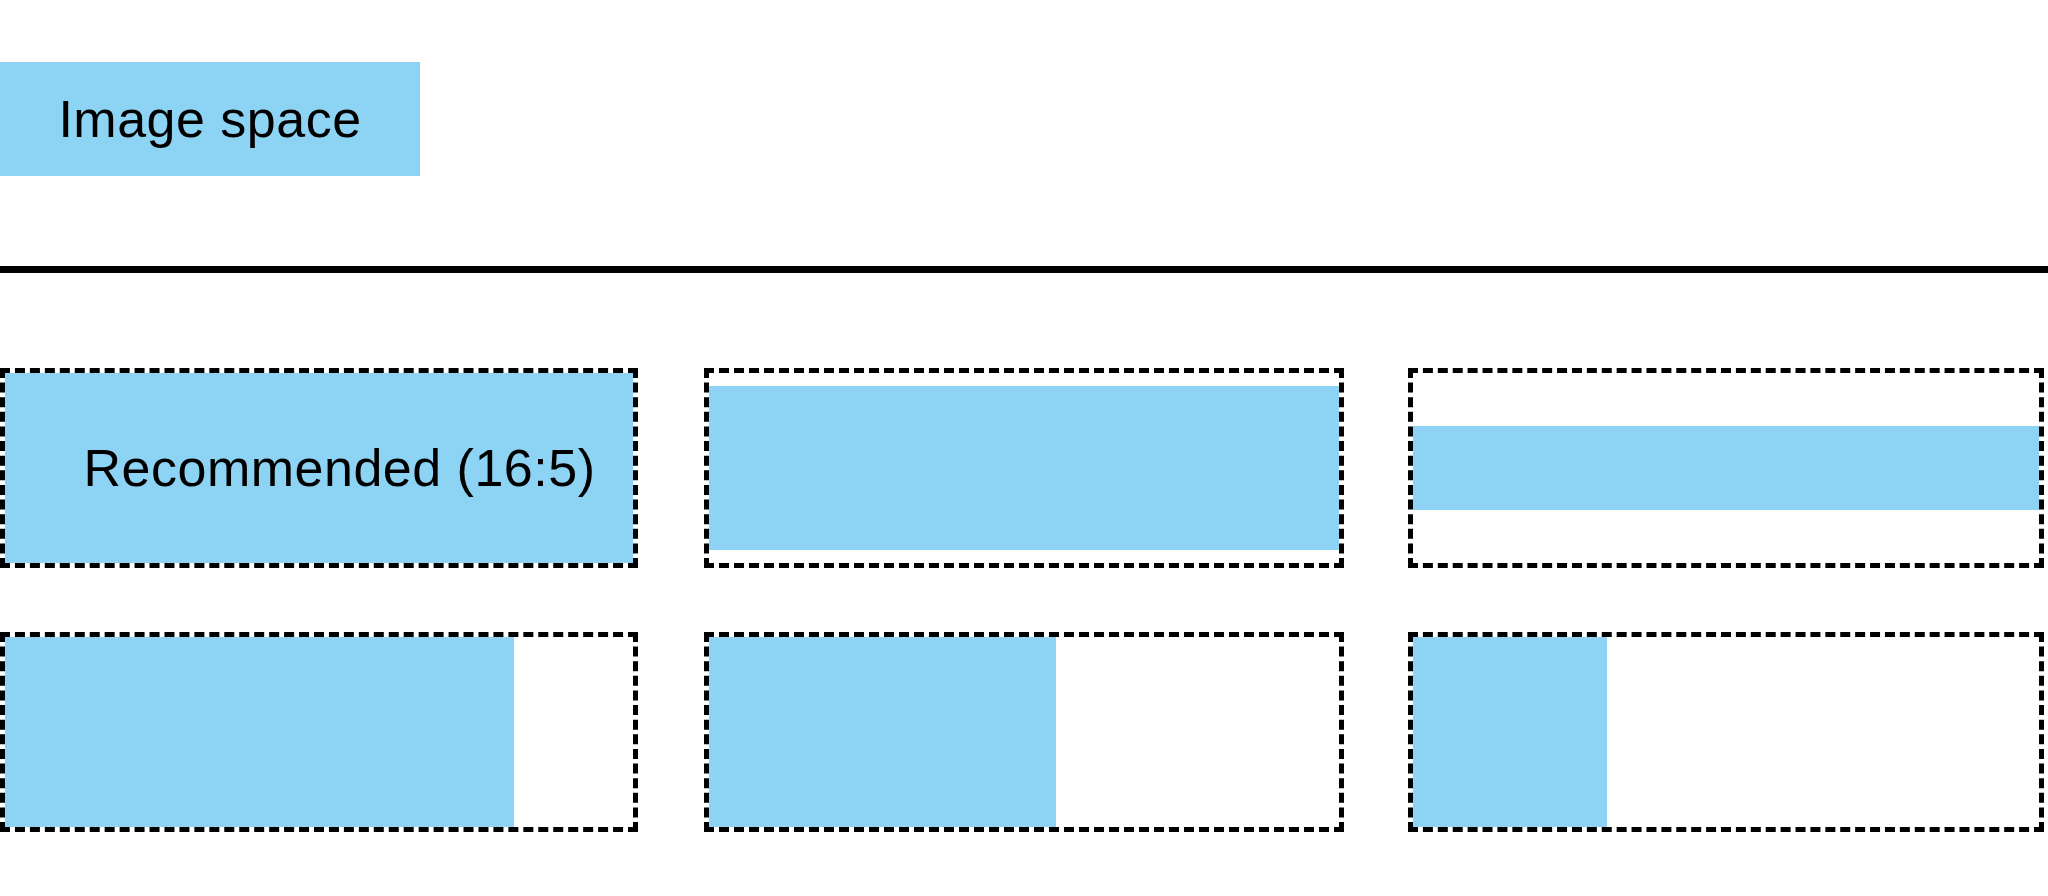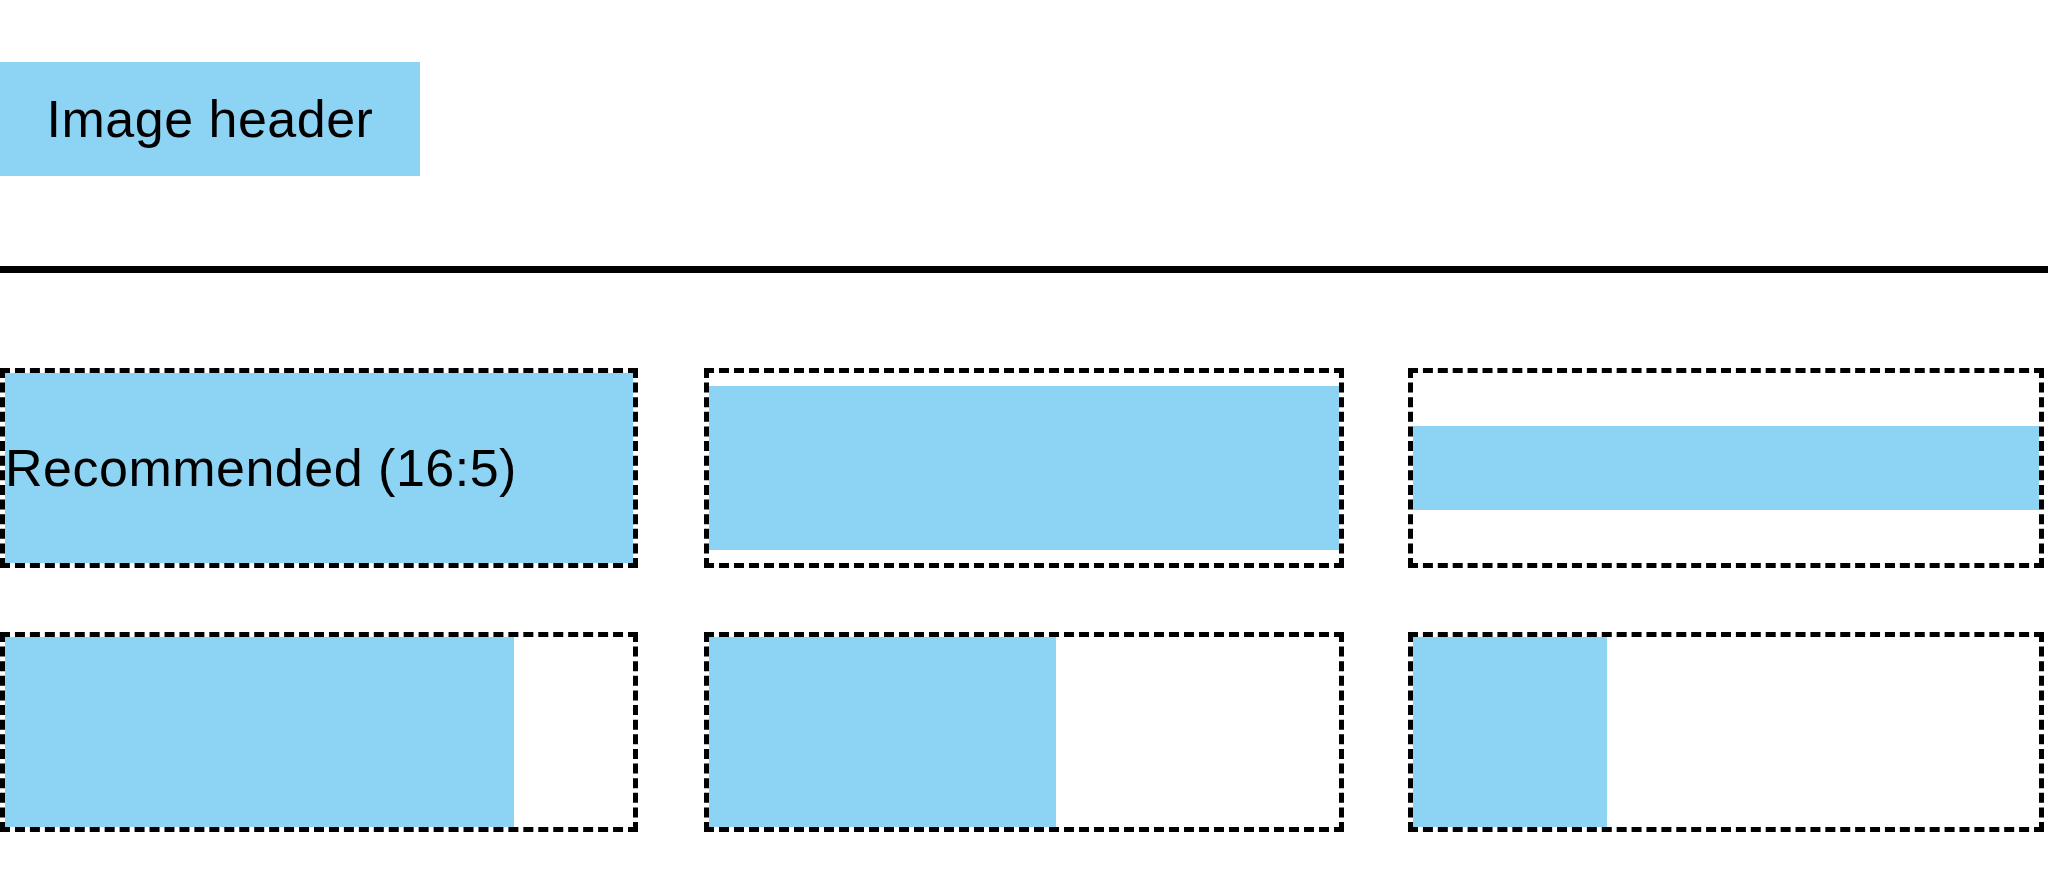--- a/index.html
+++ b/index.html
@@ -53,30 +53,30 @@
     align-items:center;
     justify-content:center;
   }
   .r1{top:368px}
   .r2{top:632px}
   .c1{left:0;width:638px}
   .c2{left:704px;width:640px}
   .c3{left:1408px;width:636px}
   .fill{
     background:var(--asset-fill);
-    display:flex;align-items:center;
+    display:flex;align-items:center;justify-content:center;padding-left:41px;
   }
 </style>
 </head>
 <body>
 
 <div class="canvas">
 
   <div class="legend-asset">
-    <span class="lbl">Image header</span>
+    <span class="lbl">Image space</span>
   </div>
 
   <div class="divider"></div>
 
   <div class="cell r1 c1" style="justify-content: center; align-items: center;">
     <div class="fill" style="width: 100%; height: 100%;">
       <span class="lbl">Recommended (16:5)</span>
     </div>
   </div>
   <div class="cell r1 c2" style="justify-content: center; align-items: center;">

